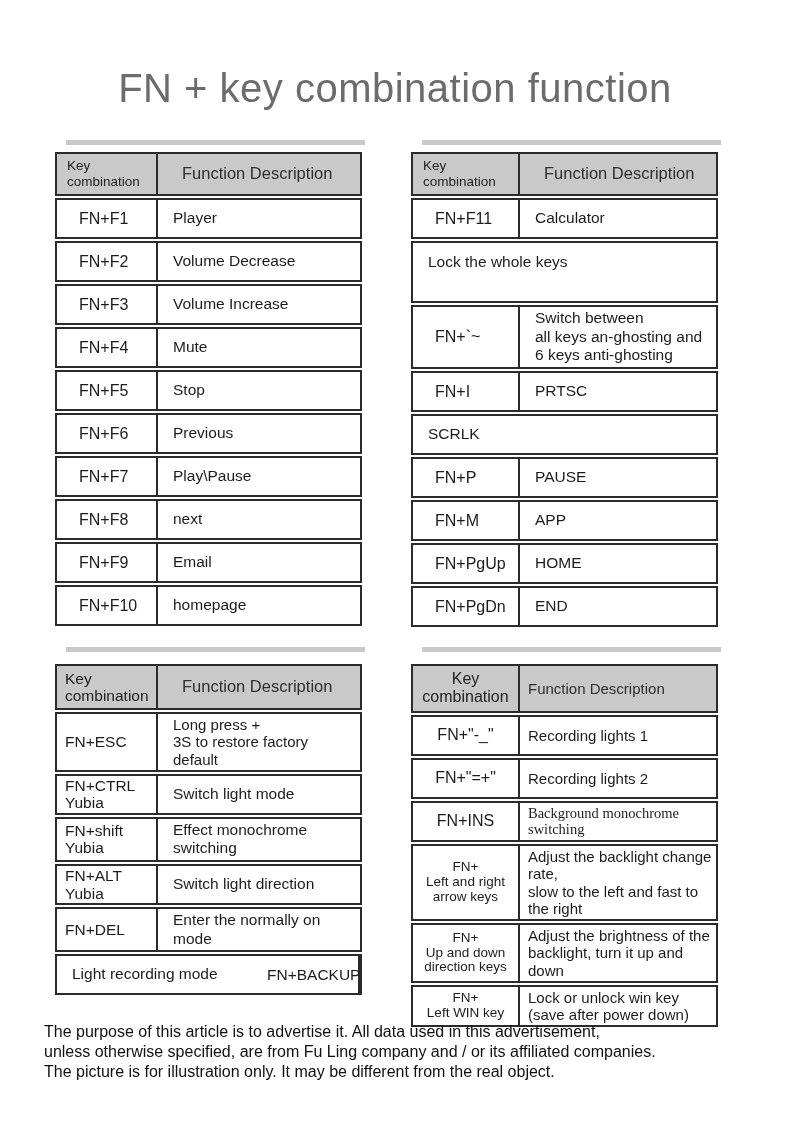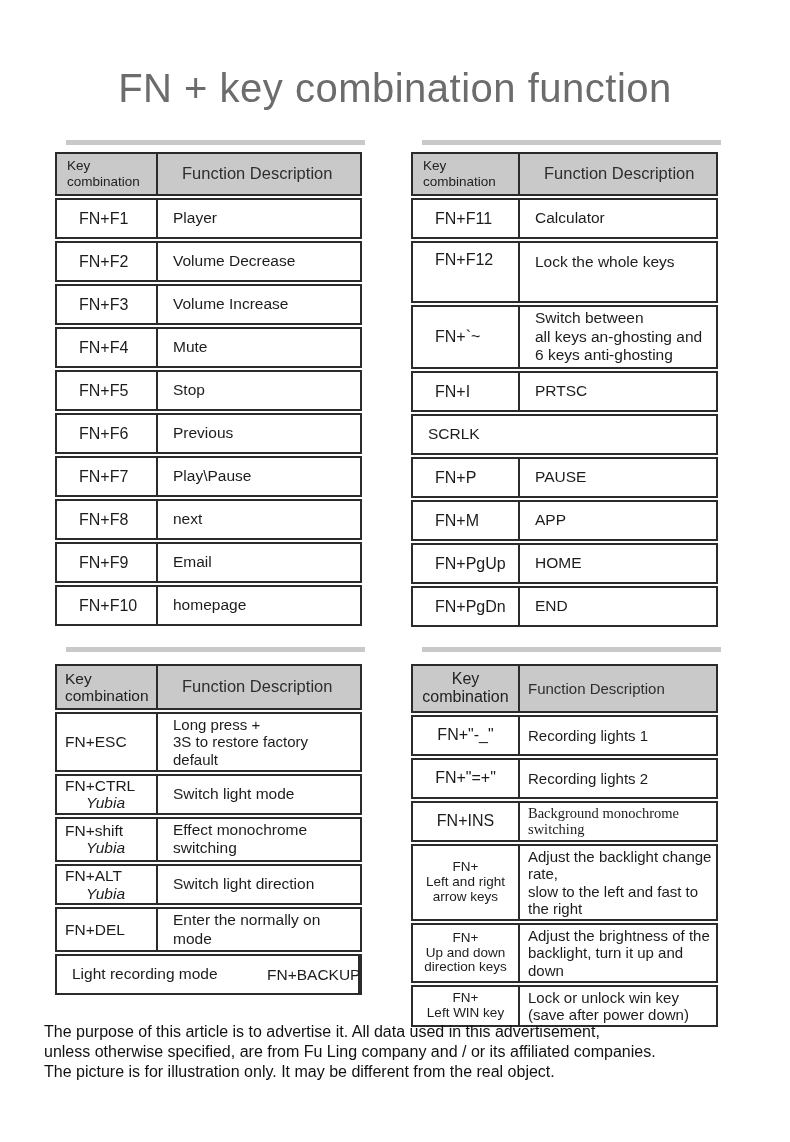--- a/index.html
+++ b/index.html
@@ -53,21 +53,21 @@
     min-height:41px;margin-top:2px;background:#fff;
   }
   .cell.key span{display:block;width:100%;}
   
   .t2 .rows .trow:nth-child(2){min-height:62px;}
   .t2 .rows .trow:nth-child(2) .cell.key{justify-content:flex-start;padding-top:8px;}
   .t2 .rows .trow:nth-child(2) .cell.desc{align-items:flex-start;padding-top:10px;}
   .t2 .rows .trow:nth-child(3){min-height:64px;}
   
   .t3 .cell.key{padding-left:8px;font-size:15.5px;line-height:1.1;}
-  .t3 .cell.key .key2{text-align:center;padding-right:10px;font-style:italic;}
+  .t3 .cell.key .key2{text-align:left;padding-right:10px;}
   .t3 .rows .trow:nth-child(1) .cell.desc{font-size:15px;line-height:1.15;}
   
   .t4 .cell.key{padding-left:2px;padding-right:2px;text-align:center;font-size:16px;}
   .t4 .cell.key.multi{font-size:13.5px;line-height:1.1;}
   .t4 .cell.desc{padding-left:8px;font-size:15px;line-height:1.15;}
   .t4 .rows .trow:nth-child(3) .cell.desc{font-size:14.5px;font-family:Liberation Serif, serif;}
   .footer{
     position:absolute;left:44px;top:1022px;width:710px;
     font-size:16px;line-height:20px;color:#111;
   }
@@ -133,21 +133,20 @@
   <div class="thead">
     <div class="cell key">Key combination</div>
     <div class="cell desc">Function Description</div>
   </div>
   <div class="rows">
       <div class="trow">
         <div class="cell key"><span>FN+F11</span></div>
         <div class="cell desc">Calculator</div>
       </div>
       <div class="trow">
-        <div class="cell key"><span>FN+F12</span></div>
         <div class="cell desc">Lock the whole keys</div>
       </div>
       <div class="trow">
         <div class="cell key"><span>FN+`~</span></div>
         <div class="cell desc">Switch between
 all keys an-ghosting and
 6 keys anti-ghosting</div>
       </div>
       <div class="trow">
         <div class="cell key"><span>FN+I</span></div>

